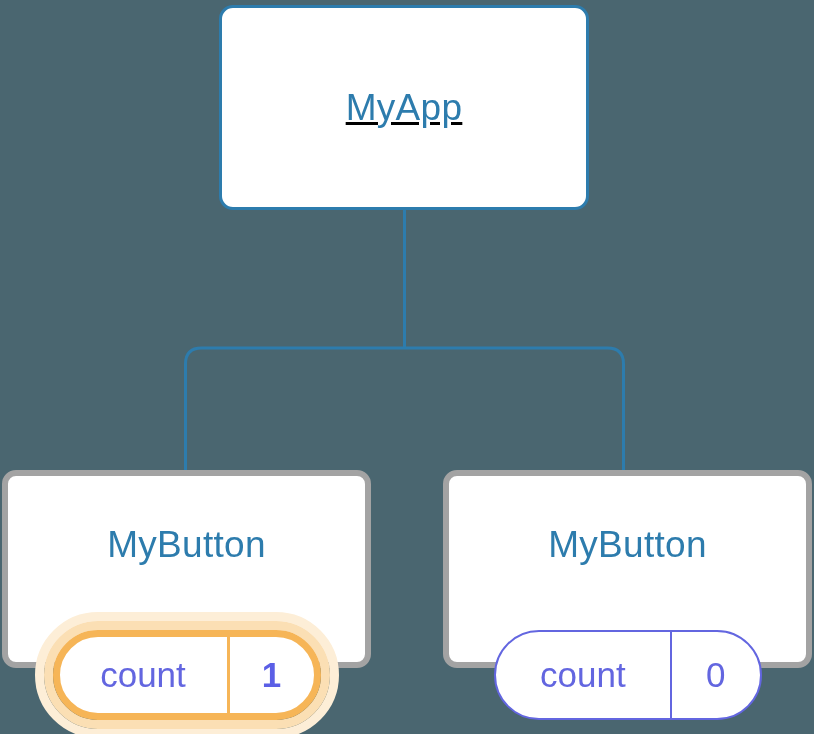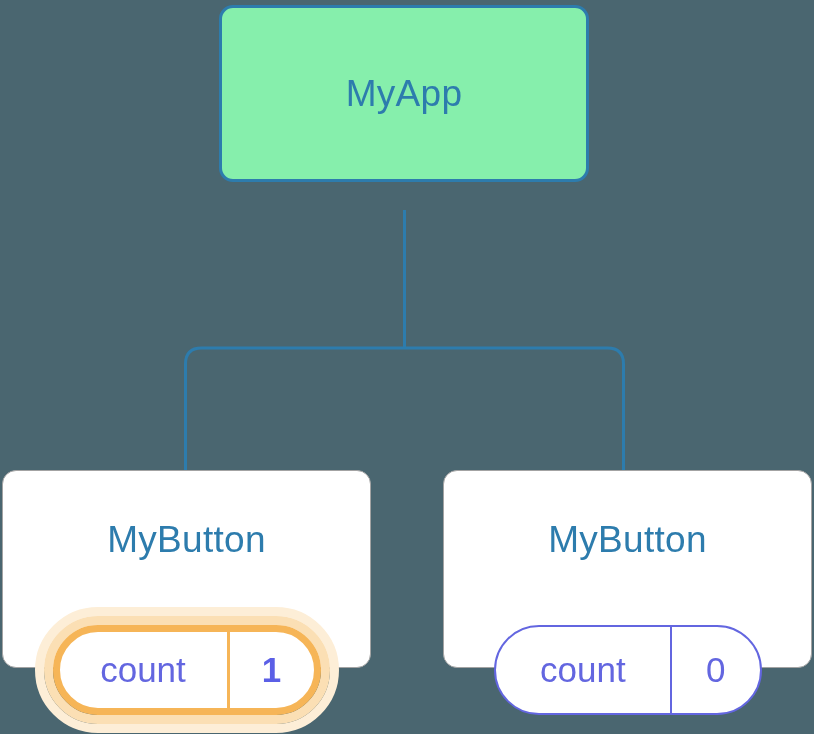--- a/index.html
+++ b/index.html
@@ -30,43 +30,44 @@
     height: 734px;
     pointer-events: none;
   }
 
   
   .root-node {
     position: absolute;
     left: 219px;
     top: 5px;
     width: 370px;
-    height: 177px;
-    background: #86efac;
+    height: 205px;
+    background: #ffffff;
     border: 3px solid #2d7cad;
     border-radius: 14px;
     box-sizing: border-box;
     display: flex;
     align-items: center;
     justify-content: center;
+    text-decoration: underline;
   }
   .root-title {
     font-size: 37px;
     color: #2d7cad;
     letter-spacing: 0.3px;
   }
 
   
   .child-node {
     position: absolute;
     top: 470px;
     width: 369px;
     height: 198px;
     background: #ffffff;
-    border: 1px solid #a3a3a3;
+    border: 6px solid #a3a3a3;
     border-radius: 14px;
     box-sizing: border-box;
     overflow: visible;
   }
   .child-left  { left: 2px; }
   .child-right { left: 443px; }
 
   .child-title {
     position: absolute;
     top: 48px;

